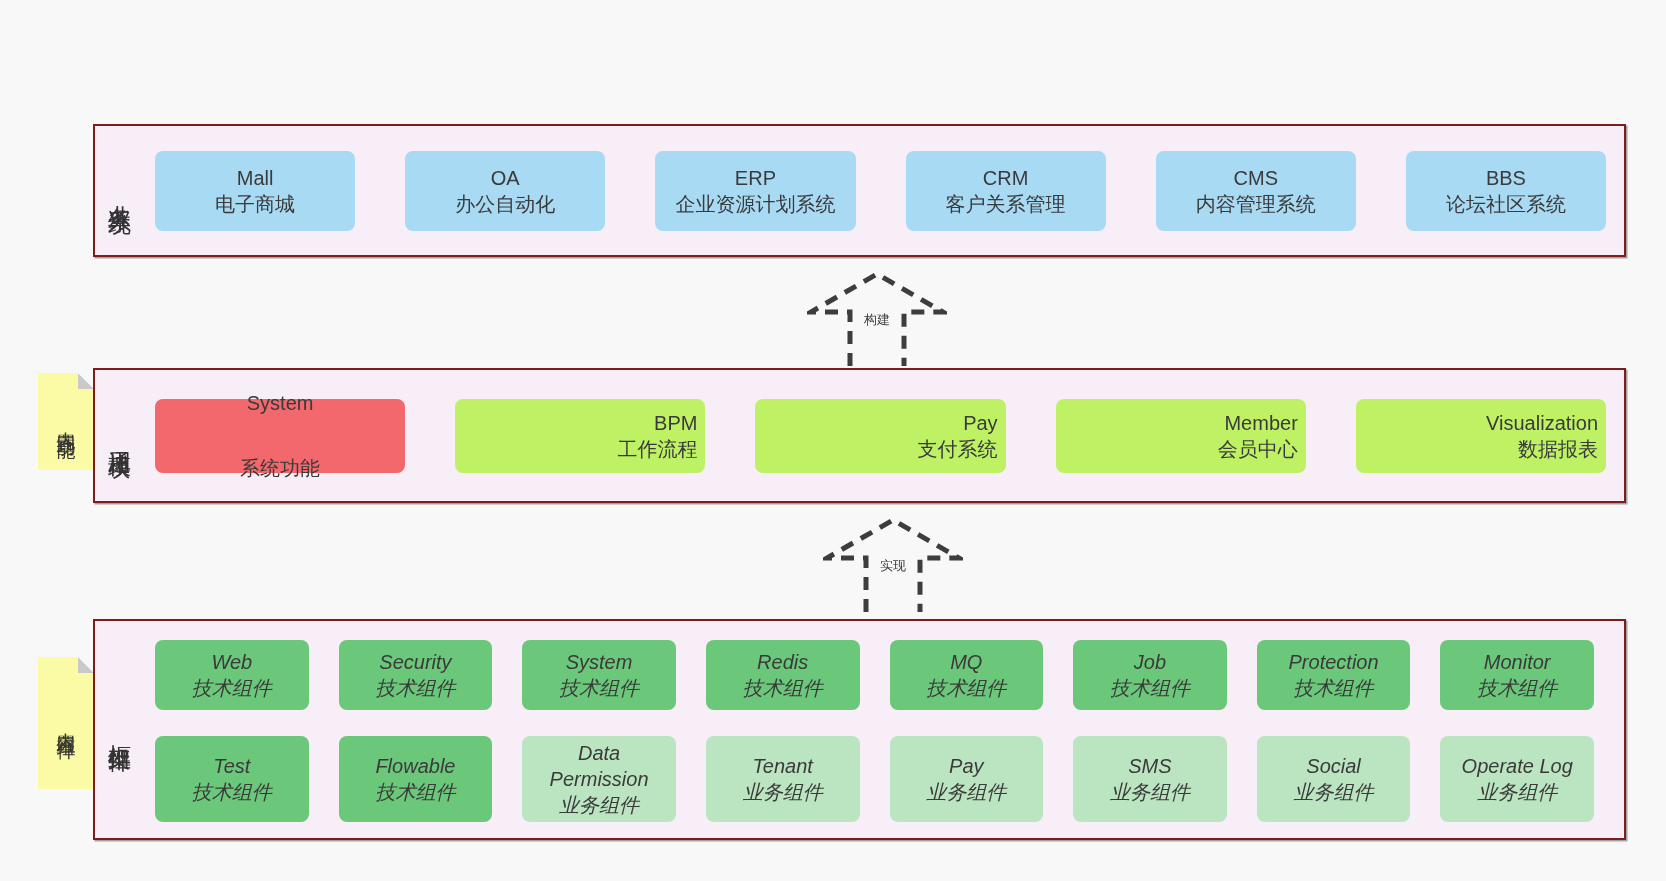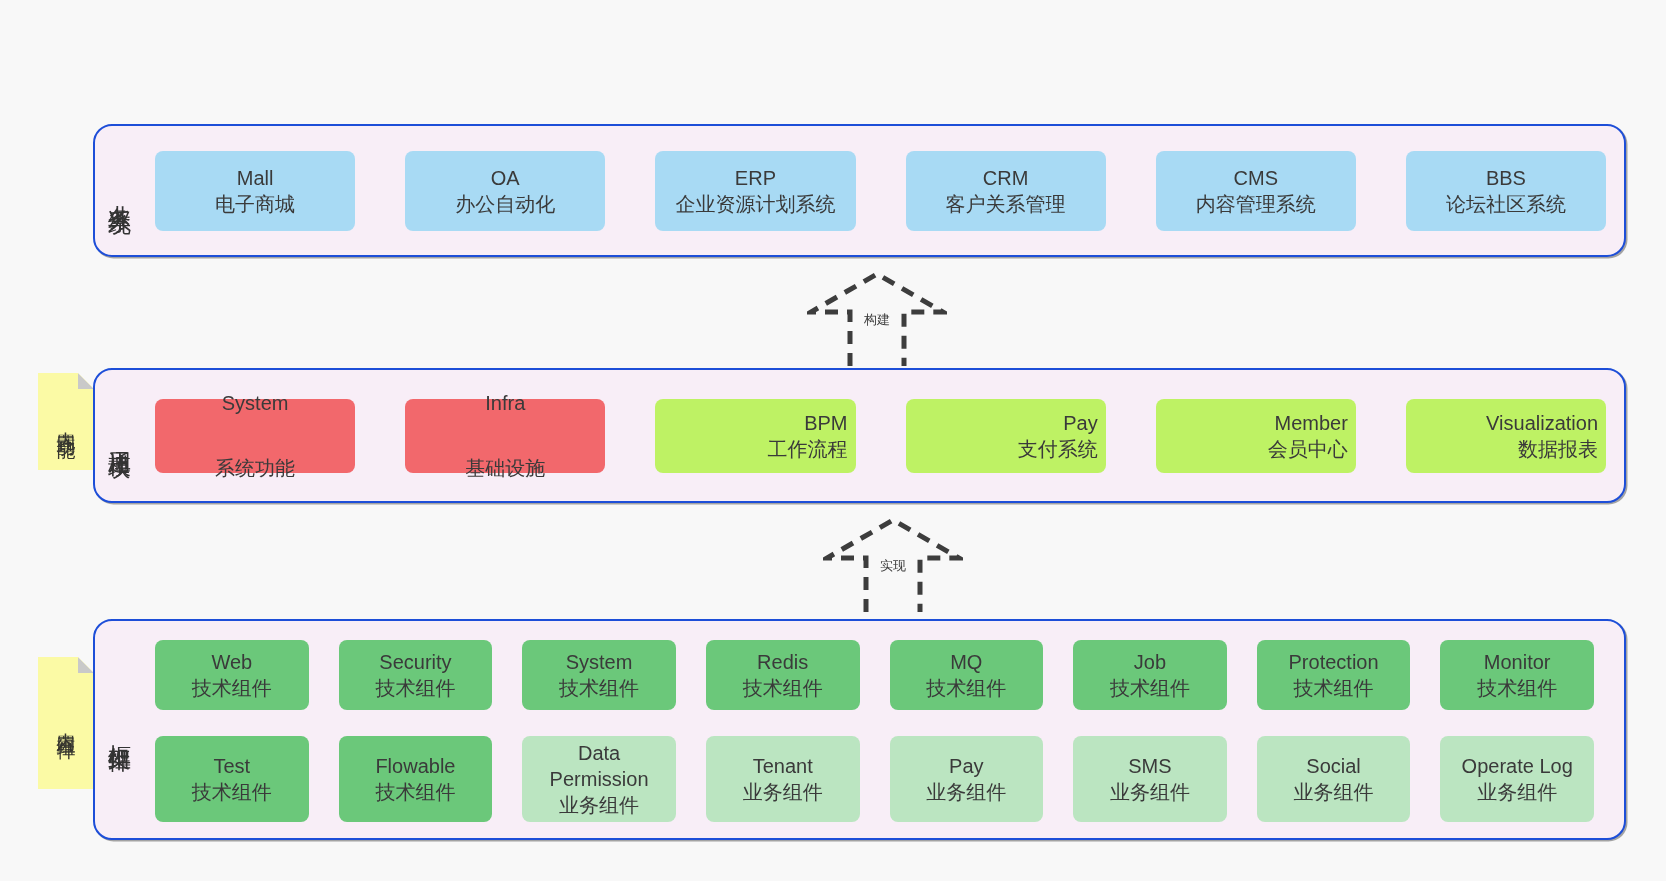--- a/index.html
+++ b/index.html
@@ -40,22 +40,22 @@
   }
   #note-features { top: 373px; height: 97px; }
   #note-components { top: 657px; height: 132px; }
 
   
   .band {
     position: absolute;
     left: 93px;
     width: 1533px;
     background: #f8eef7;
-    border: 2px solid #1d4ed8;
-    border-radius: 19px;
+    border: 2px solid #7f1d1d;
+    border-radius: 0;
     box-shadow: 1.5px 1.5px 0 rgba(60,60,60,0.45);
   }
   #band-business   { top: 124px; height: 133px; }
   #band-modules    { top: 368px; height: 135px; }
   #band-components { top: 619px; height: 221px; }
 
   .band-label {
     position: absolute;
     left: 10px; top: 50%;
     transform: translateY(-50%);
@@ -89,21 +89,21 @@
   }
   #band-modules .box { height: 74px; }
 
   .rows {
     position: absolute;
     left: 60px; right: 30px; top: 19px; bottom: 16px;
     display: flex;
     flex-direction: column;
     gap: 26px;
   }
-  .row { flex: 1; display: flex; gap: 30px; }
+  .row { flex: 1; display: flex; gap: 30px; font-style: italic; }
   .row .box { height: auto; }
 
   .blue        { background: #a8daf4; }
   .red         { background: #f2686c; gap: 39px; }
   .pink        { background: #bef264; align-items: flex-end; }
   .green       { background: #6bc87a; }
   .light-green { background: #bbe5c1; }
 
   
   .arrow { position: absolute; width: 140px; height: 100px; }
@@ -173,24 +173,20 @@
     <span class="arrow-label">构建</span>
   </div>
 
   <section class="band" id="band-modules">
     <div class="band-label">通用模块</div>
     <div class="boxes">
       <div class="box red">
         <span>System</span>
         <span>系统功能</span>
       </div>
-      <div class="box red">
-        <span>Infra</span>
-        <span>基础设施</span>
-      </div>
       <div class="box pink">
         <span>BPM</span>
         <span>工作流程</span>
       </div>
       <div class="box pink">
         <span>Pay</span>
         <span>支付系统</span>
       </div>
       <div class="box pink">
         <span>Member</span>

